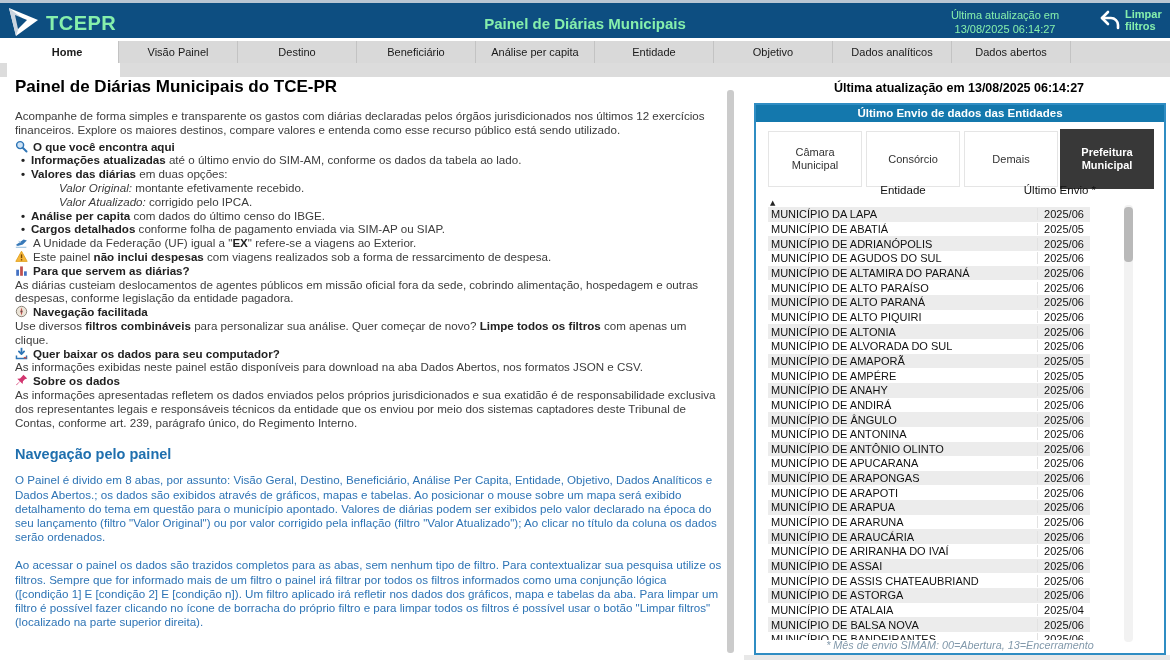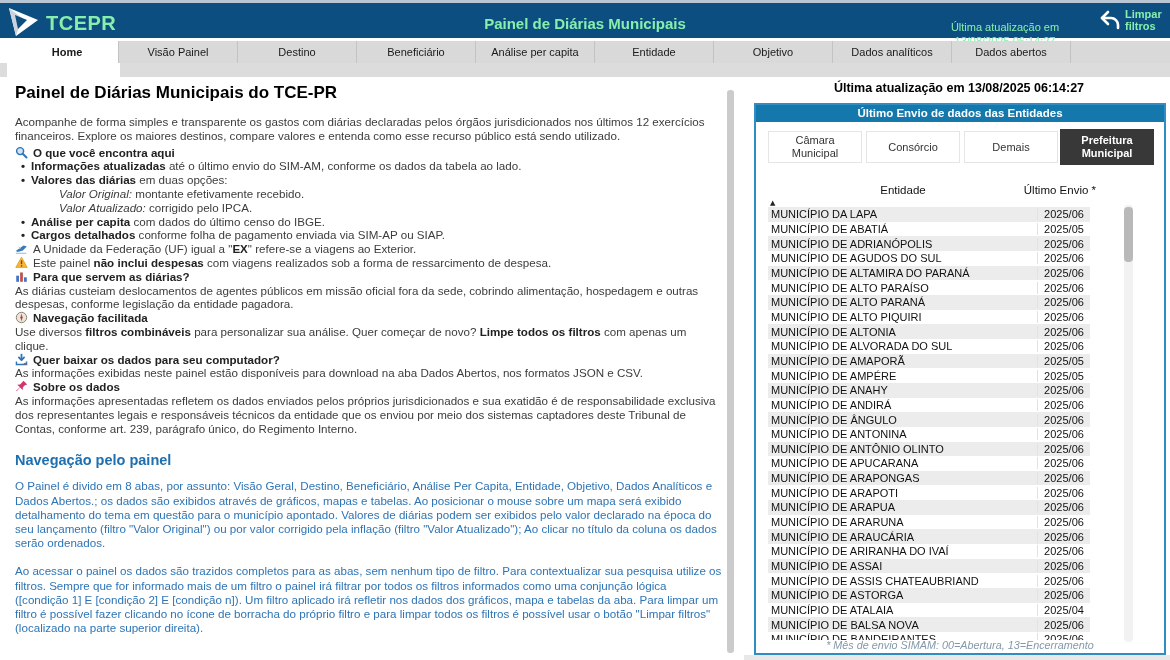--- a/index.html
+++ b/index.html
@@ -5,37 +5,37 @@
   html,body{margin:0;padding:0;background:#fff;}
   .app{position:relative;width:1170px;height:660px;overflow:hidden;background:#fff;
        font-family:"Liberation Sans",sans-serif;-webkit-font-smoothing:antialiased;}
 
   
   .topstrip{position:absolute;left:0;top:0;width:1170px;height:3px;background:#b9c6d3;}
   .topbar{position:absolute;left:0;top:3px;width:1170px;height:35px;background:#0d4e81;color:#86efac;}
   .logo{position:absolute;left:7px;top:4px;width:34px;height:30px;}
   .brand{position:absolute;left:46px;top:9px;font-size:20px;font-weight:bold;letter-spacing:.5px;}
   .app-title{position:absolute;left:300px;width:570px;top:12px;text-align:center;font-size:15px;font-weight:bold;}
-  .top-update{position:absolute;left:905px;width:200px;top:5px;text-align:center;font-size:11px;line-height:14px;margin-top:12px;}
+  .top-update{position:absolute;left:905px;width:200px;top:5px;text-align:center;font-size:11px;line-height:14px;}
   .clear-filters{position:absolute;right:4px;top:5px;width:68px;display:flex;align-items:center;gap:3px;cursor:pointer;}
   .clear-filters .cf-ic{width:24px;height:24px;flex:0 0 24px;}
   .clear-filters .cf-label{font-size:11px;line-height:12px;font-weight:bold;width:38px;}
 
   
   .tabbar{position:absolute;left:0;top:41px;width:1170px;height:22px;background:#d9d9d9;display:flex;}
   .tab{width:119px;box-sizing:border-box;display:flex;align-items:center;justify-content:center;
        font-size:11px;color:#1a1a1a;border-right:1px solid #c3c3c3;cursor:pointer;background:#d9d9d9;}
   .tab.active{background:#fff;font-weight:bold;padding-left:16px;}
   .subband{position:absolute;left:0;top:63px;width:1170px;height:14px;background:#dcdcdc;}
   .homeext{position:absolute;left:7px;top:63px;width:113px;height:14px;background:#fff;}
   .content-bg{position:absolute;left:0;top:77px;width:1170px;height:583px;background:#fff;}
 
   
   .left{position:absolute;left:15px;top:77px;width:707px;color:#3c3c3c;}
-  .page-h1{font-size:17px;font-weight:bold;color:#000;margin:6px 0 12px 0;}
+  .page-h1{font-size:17px;font-weight:bold;color:#000;margin:0 0 12px 0;}
   .intro-p{font-size:11.6px;line-height:13.8px;margin:0 0 3px 0;}
   .line{font-size:11.6px;line-height:13.8px;position:relative;}
   .line .b{font-weight:bold;color:#222;}
   .line .i{font-style:italic;}
   .line.section-heading{color:#000;}
   .line.section-heading .seg{font-weight:bold;}
   .line .ic{display:inline-block;width:13px;height:13px;vertical-align:-2px;margin-right:5px;}
   .line.bullet{padding-left:16px;}
   .line.bullet::before{content:"\2022";position:absolute;left:6px;font-weight:bold;color:#222;}
   .line.sub{padding-left:44px;}
@@ -43,21 +43,21 @@
   .nav-p{color:#2e74b5;font-size:11.6px;line-height:14.2px;margin:0 0 14px 0;}
   .left-scroll{position:absolute;left:727px;top:90px;width:7px;height:563px;background:#cbcbcb;border-radius:3px;cursor:pointer;}
 
   
   .right-update{position:absolute;left:756px;top:81px;width:406px;text-align:center;
                 font-weight:bold;font-size:12.5px;color:#000;}
   .panel{position:absolute;left:754px;top:103px;width:412px;height:552px;box-sizing:border-box;
          border:2px solid #2f8dc3;background:#fff;}
   .panel-header{height:17px;line-height:17px;background:#1478ad;color:#fff;text-align:center;
                 font-size:11.5px;font-weight:bold;}
-  .entity-tabs{position:absolute;left:12px;right:12px;top:26px;height:32px;display:flex;gap:4px;}
+  .entity-tabs{position:absolute;left:12px;right:12px;top:26px;height:56px;display:flex;gap:4px;}
   .etab{flex:1;background:#fff;border:1px solid #e5e5e5;display:flex;align-items:center;justify-content:center;
         text-align:center;font-size:11px;line-height:13px;color:#333;cursor:pointer;padding:2px;}
   .etab.active{background:#383838;border-color:#383838;color:#fff;font-weight:bold;margin:-2px;}
   .tbl-head{position:absolute;left:12px;top:79px;width:322px;height:16px;font-size:11.5px;color:#111;}
   .th-entity{position:absolute;left:0;width:270px;text-align:center;cursor:pointer;}
   .th-envio{position:absolute;right:-6px;white-space:nowrap;cursor:pointer;}
   .sort-arrow{position:absolute;left:14px;top:94px;font-size:7px;color:#222;font-family:"DejaVu Sans",sans-serif;}
   .tbl-body{position:absolute;left:12px;top:102px;width:322px;height:433px;overflow:hidden;}
   .trow{height:14.66px;display:flex;align-items:center;font-size:11px;color:#111;}
   .trow:nth-child(odd){background:#ececec;}

